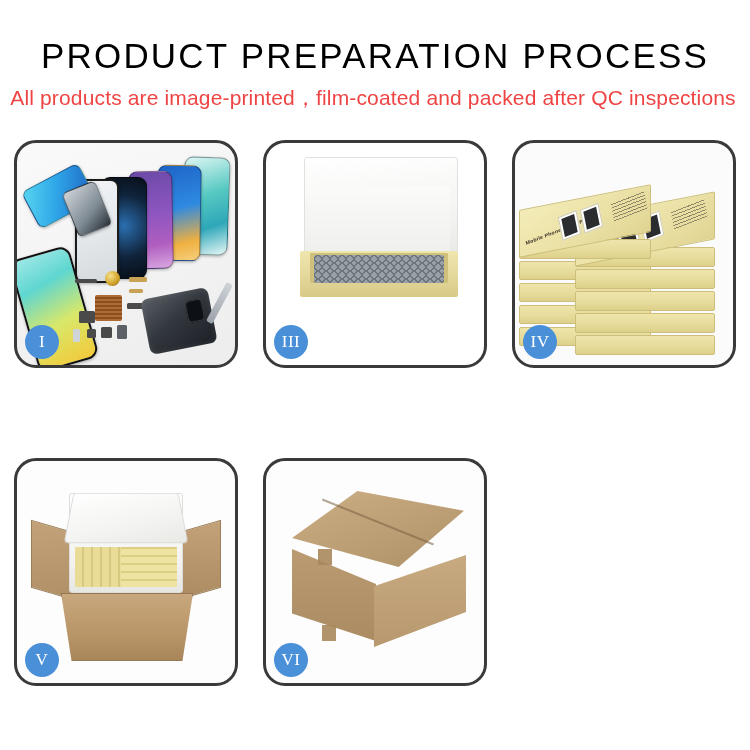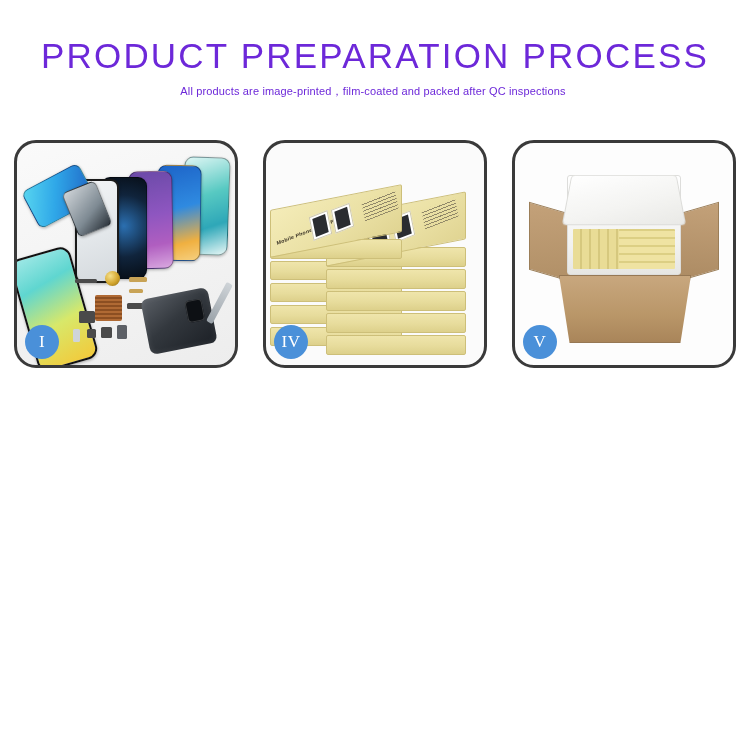--- a/index.html
+++ b/index.html
@@ -26,30 +26,30 @@
     top: 38px;
     left: 0;
     width: 750px;
     text-align: center;
   }
   .main-title {
     font-family: "Liberation Sans", sans-serif;
     font-size: 35px;
     font-weight: 500;
     letter-spacing: 2.2px;
-    color: #6d28d9;
+    color: #000000;
     line-height: 1.05;
     margin: 0;
     white-space: nowrap;
   }
   .sub-title {
     font-family: "Liberation Sans", sans-serif;
-    font-size: 11px;
+    font-size: 21px;
     font-weight: 400;
-    color: #6d28d9;
+    color: #ef4444;
     letter-spacing: 0.15px;
     margin: 9px 4px 0 0;
     white-space: nowrap;
   }
 
   
   .grid {
     position: absolute;
     top: 140px;
     left: 14px;
@@ -335,20 +335,31 @@
 
         <div class="backplate">
           <span class="bp-cam"></span>
         </div>
         <div class="driver"></div>
       </div>
       <div class="badge">I</div>
     </div>
 
 
+    <div class="panel p3">
+      <div class="panel-scene">
+        <div class="box3-lid"></div>
+        <div class="box3-foam"></div>
+        <div class="box3-tray">
+          <div class="box3-tray-in"></div>
+        </div>
+        <div class="box3-wrap"></div>
+      </div>
+      <div class="badge">III</div>
+    </div>
 
     <div class="panel p4">
       <div class="panel-scene">
 
         <div class="kbox" style="left:4px;  top:184px; width:130px; height:17px;"></div>
         <div class="kbox" style="left:4px;  top:162px; width:130px; height:17px;"></div>
         <div class="kbox" style="left:4px;  top:140px; width:130px; height:17px;"></div>
         <div class="kbox" style="left:4px;  top:118px; width:130px; height:17px;"></div>
 
         <div class="kbox" style="left:60px; top:192px; width:138px; height:18px;"></div>
@@ -390,15 +401,26 @@
         <div class="c5-flapR"></div>
         <div class="c5-foam"></div>
         <div class="c5-yellow"></div>
         <div class="c5-yellow2"></div>
         <div class="c5-lid"></div>
         <div class="c5-front"></div>
       </div>
       <div class="badge">V</div>
     </div>
 
+    <div class="panel p6">
+      <div class="panel-scene">
+        <div class="c6-top"></div>
+        <div class="c6-left"></div>
+        <div class="c6-right"></div>
+        <div class="c6-seam" style="left:52px; top:60px; width:120px; transform: rotate(22deg);"></div>
+        <div class="c6-tape" style="left:52px; top:88px; width:14px; height:16px;"></div>
+        <div class="c6-tape" style="left:56px; top:164px; width:14px; height:16px;"></div>
+      </div>
+      <div class="badge">VI</div>
+    </div>
 
   </div>
 </div>
 
 </body></html>

